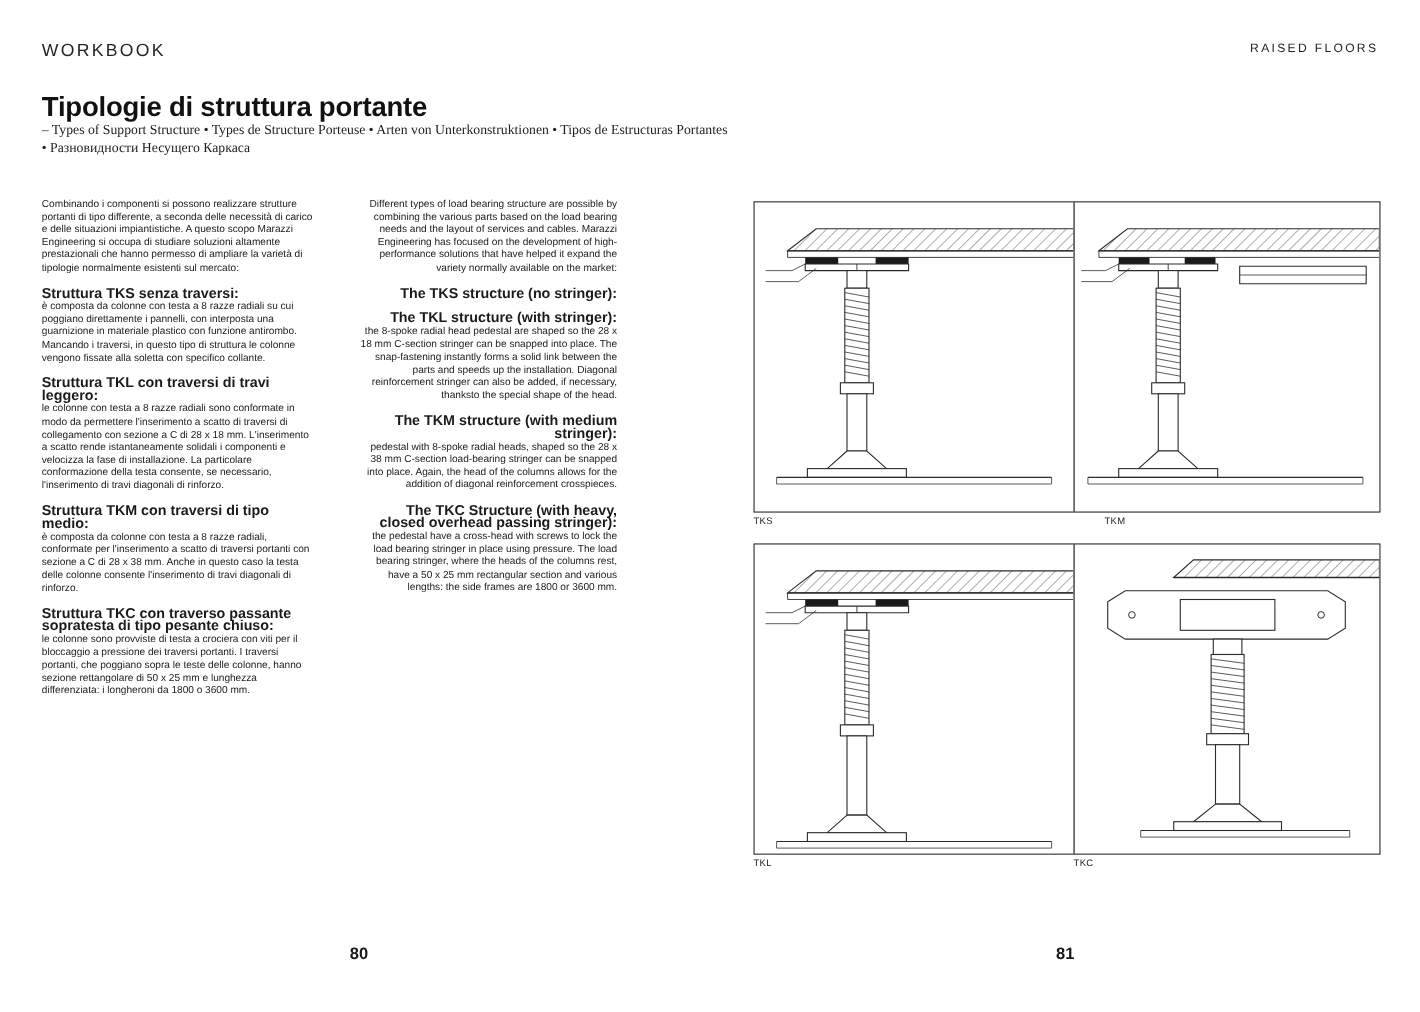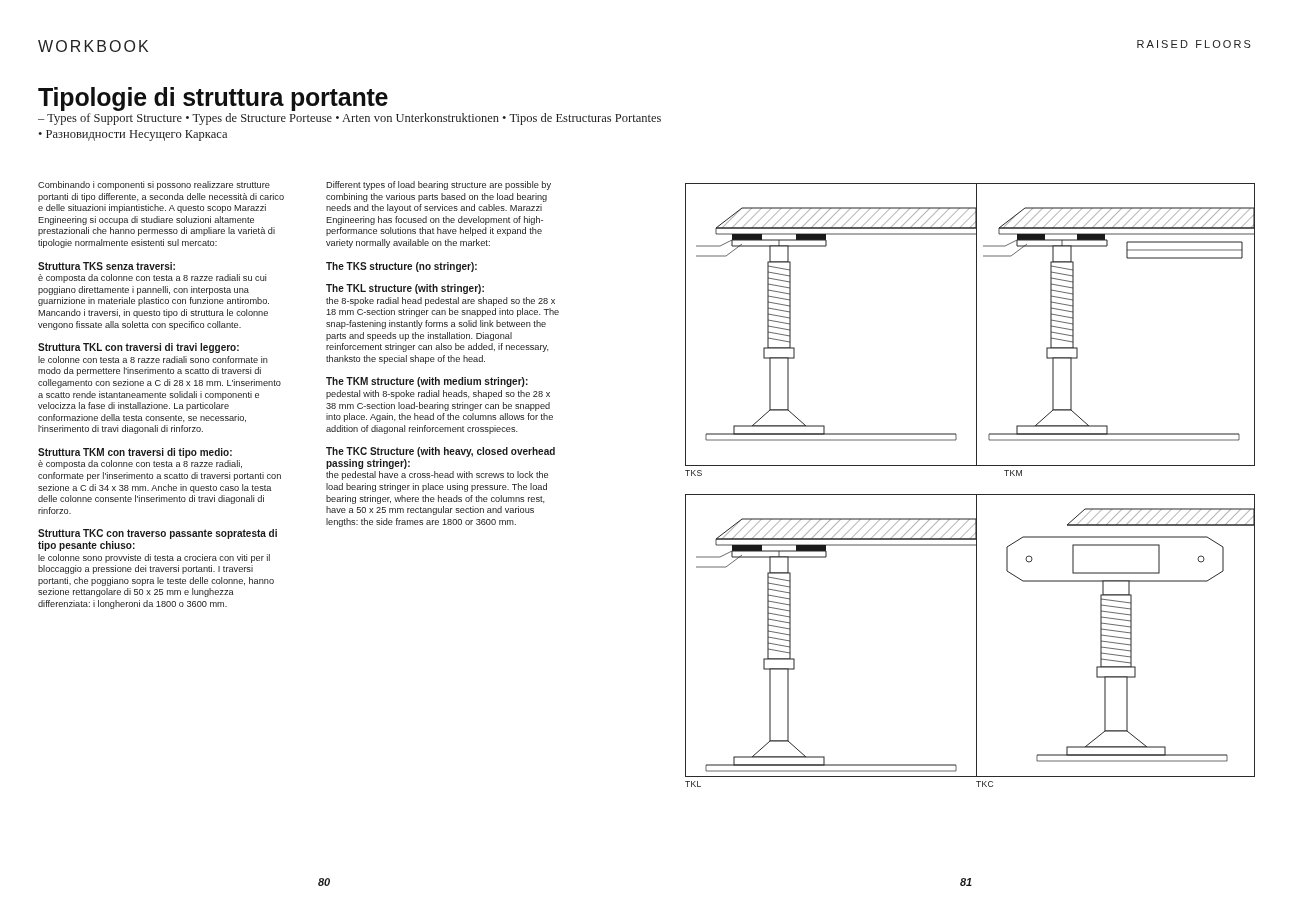--- a/index.html
+++ b/index.html
@@ -61,25 +61,25 @@
   }
   
   .col {
     position: absolute;
     top: 180px;
     font-size: 9.2px;
     line-height: 11.6px;
     color: #1a1a1a;
   }
   .col-it { left: 38px; width: 248px; }
-  .col-en { left: 326px; width: 235px; }
+  .col-en { left: 326px; width: 235px; text-align: right; }
   .col p { margin: 0 0 11px 0; }
   .col h4 {
     margin: 0 0 1px 0;
-    font-size: 10px;
+    font-size: 13px;
     line-height: 11.6px;
     font-weight: bold;
   }
   .blk { margin-bottom: 11px; }
   .blk p { margin: 0; }
   
   .fig {
     position: absolute;
     border: 1px solid #2b2b2b;
     background: #ffffff;
@@ -97,25 +97,24 @@
   .fig-tkm { left: 976px; top: 183px; width: 277px; height: 281px; }
   .fig-tkl { left: 685px; top: 494px; width: 290px; height: 281px; }
   .fig-tkc { left: 976px; top: 494px; width: 277px; height: 281px; }
   .cap-tks { left: 685px; top: 468px; }
   .cap-tkm { left: 1004px; top: 468px; }
   .cap-tkl { left: 685px; top: 779px; }
   .cap-tkc { left: 976px; top: 779px; }
   
   .folio {
     position: absolute;
-    bottom: 32px;
-    font-size: 11px;
+    bottom: 44px;
+    font-size: 15px;
     font-weight: bold;
     color: #1a1a1a;
-    font-style: italic;
   }
   .folio-l { left: 318px; }
   .folio-r { left: 960px; text-align: center; }
 </style>
 </head>
 <body>
 
 <div class="page">
 
   <div class="hdr-left">WORKBOOK</div>
@@ -136,21 +135,21 @@
       <p>è composta da colonne con testa a 8 razze radiali su cui poggiano direttamente i pannelli, con interposta una guarnizione in materiale plastico con funzione antirombo. Mancando i traversi, in questo tipo di struttura le colonne vengono fissate alla soletta con specifico collante.</p>
     </div>
 
     <div class="blk">
       <h4>Struttura TKL con traversi di travi leggero:</h4>
       <p>le colonne con testa a 8 razze radiali sono conformate in modo da permettere l'inserimento a scatto di traversi di collegamento con sezione a C di 28 x 18 mm. L'inserimento a scatto rende istantaneamente solidali i componenti e velocizza la fase di installazione. La particolare conformazione della testa consente, se necessario, l'inserimento di travi diagonali di rinforzo.</p>
     </div>
 
     <div class="blk">
       <h4>Struttura TKM con traversi di tipo medio:</h4>
-      <p>è composta da colonne con testa a 8 razze radiali, conformate per l'inserimento a scatto di traversi portanti con sezione a C di 34 x 38 mm. Anche in questo caso la testa delle colonne consente l'inserimento di travi diagonali di rinforzo.</p>
+      <p>è composta da colonne con testa a 8 razze radiali, conformate per l'inserimento a scatto di traversi portanti con sezione a C di 28 x 38 mm. Anche in questo caso la testa delle colonne consente l'inserimento di travi diagonali di rinforzo.</p>
     </div>
 
     <div class="blk">
       <h4>Struttura TKC con traverso passante sopratesta di tipo pesante chiuso:</h4>
       <p>le colonne sono provviste di testa a crociera con viti per il bloccaggio a pressione dei traversi portanti. I traversi portanti, che poggiano sopra le teste delle colonne, hanno sezione rettangolare di 50 x 25 mm e lunghezza differenziata: i longheroni da 1800 o 3600 mm.</p>
     </div>
   </div>
 
   <div class="col col-en">
     <p>Different types of load bearing structure are possible by combining the various parts based on the load bearing needs and the layout of services and cables. Marazzi Engineering has focused on the development of high-performance solutions that have helped it expand the variety normally available on the market:</p>

